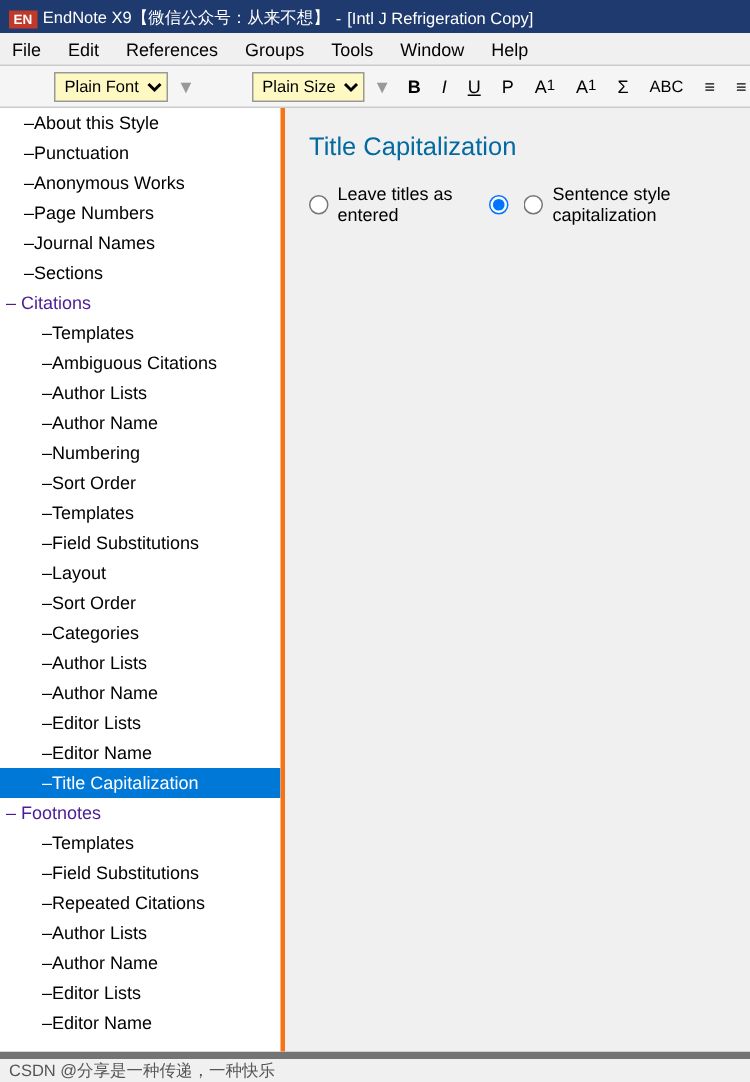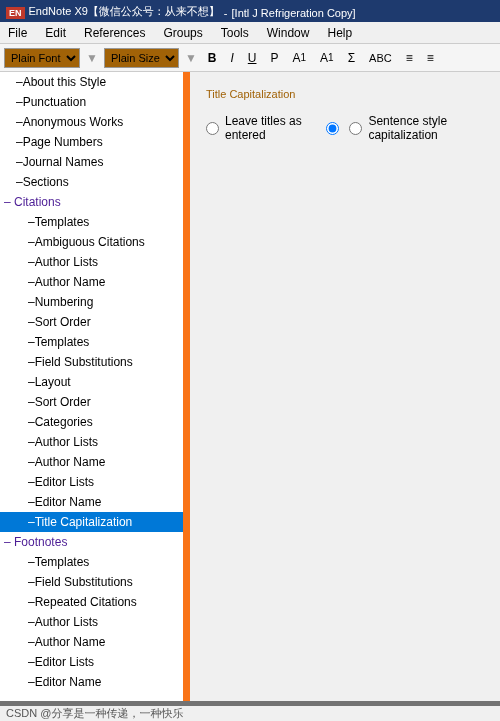--- a/index.html
+++ b/index.html
@@ -55,22 +55,23 @@
       padding: 3px 4px;
       display: flex;
       align-items: center;
       gap: 4px;
       height: 28px;
     }
     .toolbar-select {
       font-size: 11px;
       height: 20px;
       border: 1px solid #999;
-      background: #a16207;
+      background: #fef9c3;
       padding: 0 2px;
+      margin-left: 32px;
     }
     .toolbar-sep {
       color: #999;
       margin: 0 2px;
     }
     .toolbar-btn {
       font-size: 12px;
       padding: 0 4px;
       height: 20px;
       border: 1px solid transparent;
@@ -86,21 +87,21 @@
     
     .main-content {
       display: flex;
       height: calc(721px - 22px - 22px - 28px - 20px);
     }
 
     
     .left-panel {
       width: 190px;
       background: white;
-      border-right: 7px solid #f97316;
+      border-right: 3px solid #f97316;
       overflow-y: auto;
       font-size: 12px;
     }
     .tree-item {
       padding: 1px 4px;
       cursor: pointer;
       white-space: nowrap;
       line-height: 18px;
     }
     .tree-item.selected {
@@ -118,23 +119,23 @@
       padding-left: 28px;
     }
 
     
     .right-panel {
       flex: 1;
       background: #f0f0f0;
       padding: 16px;
     }
     .section-title {
-      font-size: 11px;
+      font-size: 17px;
       font-weight: normal;
-      color: #a16207;
+      color: #0369a1;
       margin-bottom: 14px;
     }
     .radio-group {
       display: flex;
       flex-direction: row;
       gap: 10px;
     }
     .radio-item {
       display: flex;
       align-items: center;

